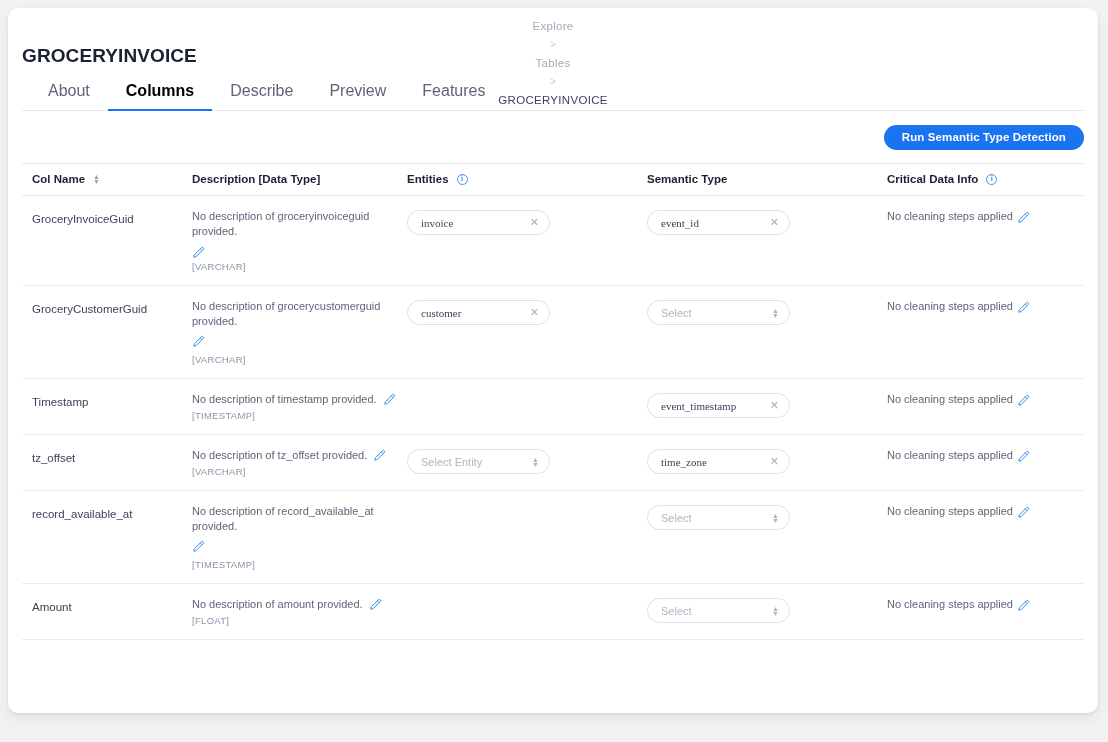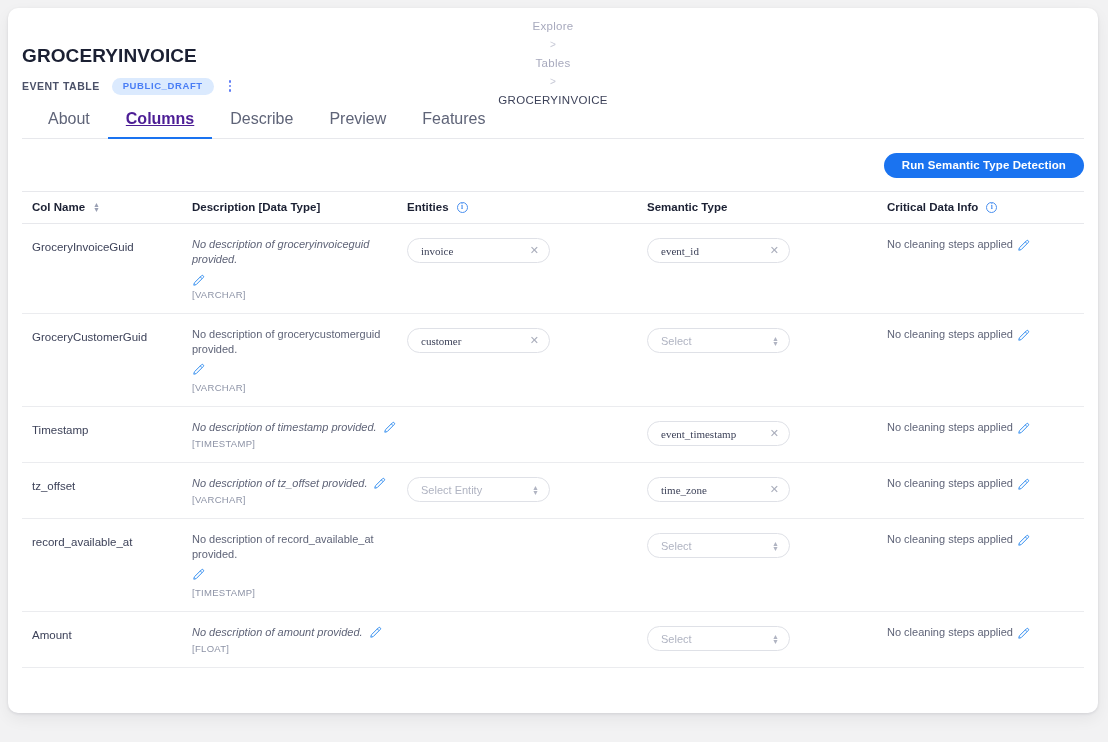--- a/index.html
+++ b/index.html
@@ -81,21 +81,21 @@
   }
   .tab {
     font-size: 16px;
     color: #5f6478;
     padding: 0 18px 9px 18px;
     cursor: pointer;
     border-bottom: 2.5px solid transparent;
     margin-bottom: -1px;
     white-space: nowrap;
   }
-  .tab.active { color: #4c1d95; font-weight: bold; border-bottom-color: #1a73f0; text-decoration: underline; }
+  .tab.active { color: #000000; font-weight: bold; border-bottom-color: #1a73f0; }
 
   
   .action-bar {
     height: 52px;
     display: flex; align-items: center; justify-content: flex-end;
     padding-right: 14px;
   }
   .btn-primary {
     background: #1a73f0;
     color: #fff;
@@ -145,21 +145,21 @@
     width: 11px; height: 11px; border-radius: 50%;
     border: 1.2px solid #4a90f0; color: #4a90f0;
     font-size: 7.5px; font-weight: bold; line-height: 1;
     cursor: pointer;
     font-family: "Liberation Serif", serif;
   }
 
   .col-name-txt { font-size: 11.5px; color: #3d4259; line-height: 14px; text-align: right; }
 
   .desc-line { font-size: 11px; color: #5f6478; line-height: 15px; }
-  .desc-block { display: flex; flex-wrap: wrap; align-items: flex-start; gap: 6px; font-style: italic; }
+  .desc-block { display: flex; flex-wrap: wrap; align-items: flex-start; gap: 6px; }
   .dtype { font-size: 9.5px; color: #8d93a6; letter-spacing: .3px; margin-top: 3px; display: block; }
 
   .edit-ic { width: 13px; height: 13px; flex: 0 0 auto; cursor: pointer; display: inline-block; position: relative; top: 1px; }
   .edit-ic svg { display: block; }
 
   
   .sel {
     position: relative;
     width: 143px;
     height: 25px;
@@ -192,29 +192,20 @@
     <div class="breadcrumb" id="breadcrumb">
         <span class="crumb link">Explore</span>
         <span class="crumb-sep">&gt;</span>
         <span class="crumb link">Tables</span>
         <span class="crumb-sep">&gt;</span>
         <span class="crumb current">GROCERYINVOICE</span>
       </div>
 
     <div class="page-title">GROCERYINVOICE</div>
 
-    <div class="meta-row">
-      <span class="meta-kind">EVENT TABLE</span>
-      <span class="badge">PUBLIC_DRAFT</span>
-      <span class="kebab">
-          <i></i>
-          <i></i>
-          <i></i>
-        </span>
-    </div>
 
     <div class="tabs" id="tabs">
         <div class="tab">About</div>
         <div class="tab active">Columns</div>
         <div class="tab">Describe</div>
         <div class="tab">Preview</div>
         <div class="tab">Features</div>
       </div>
   </div>
 

